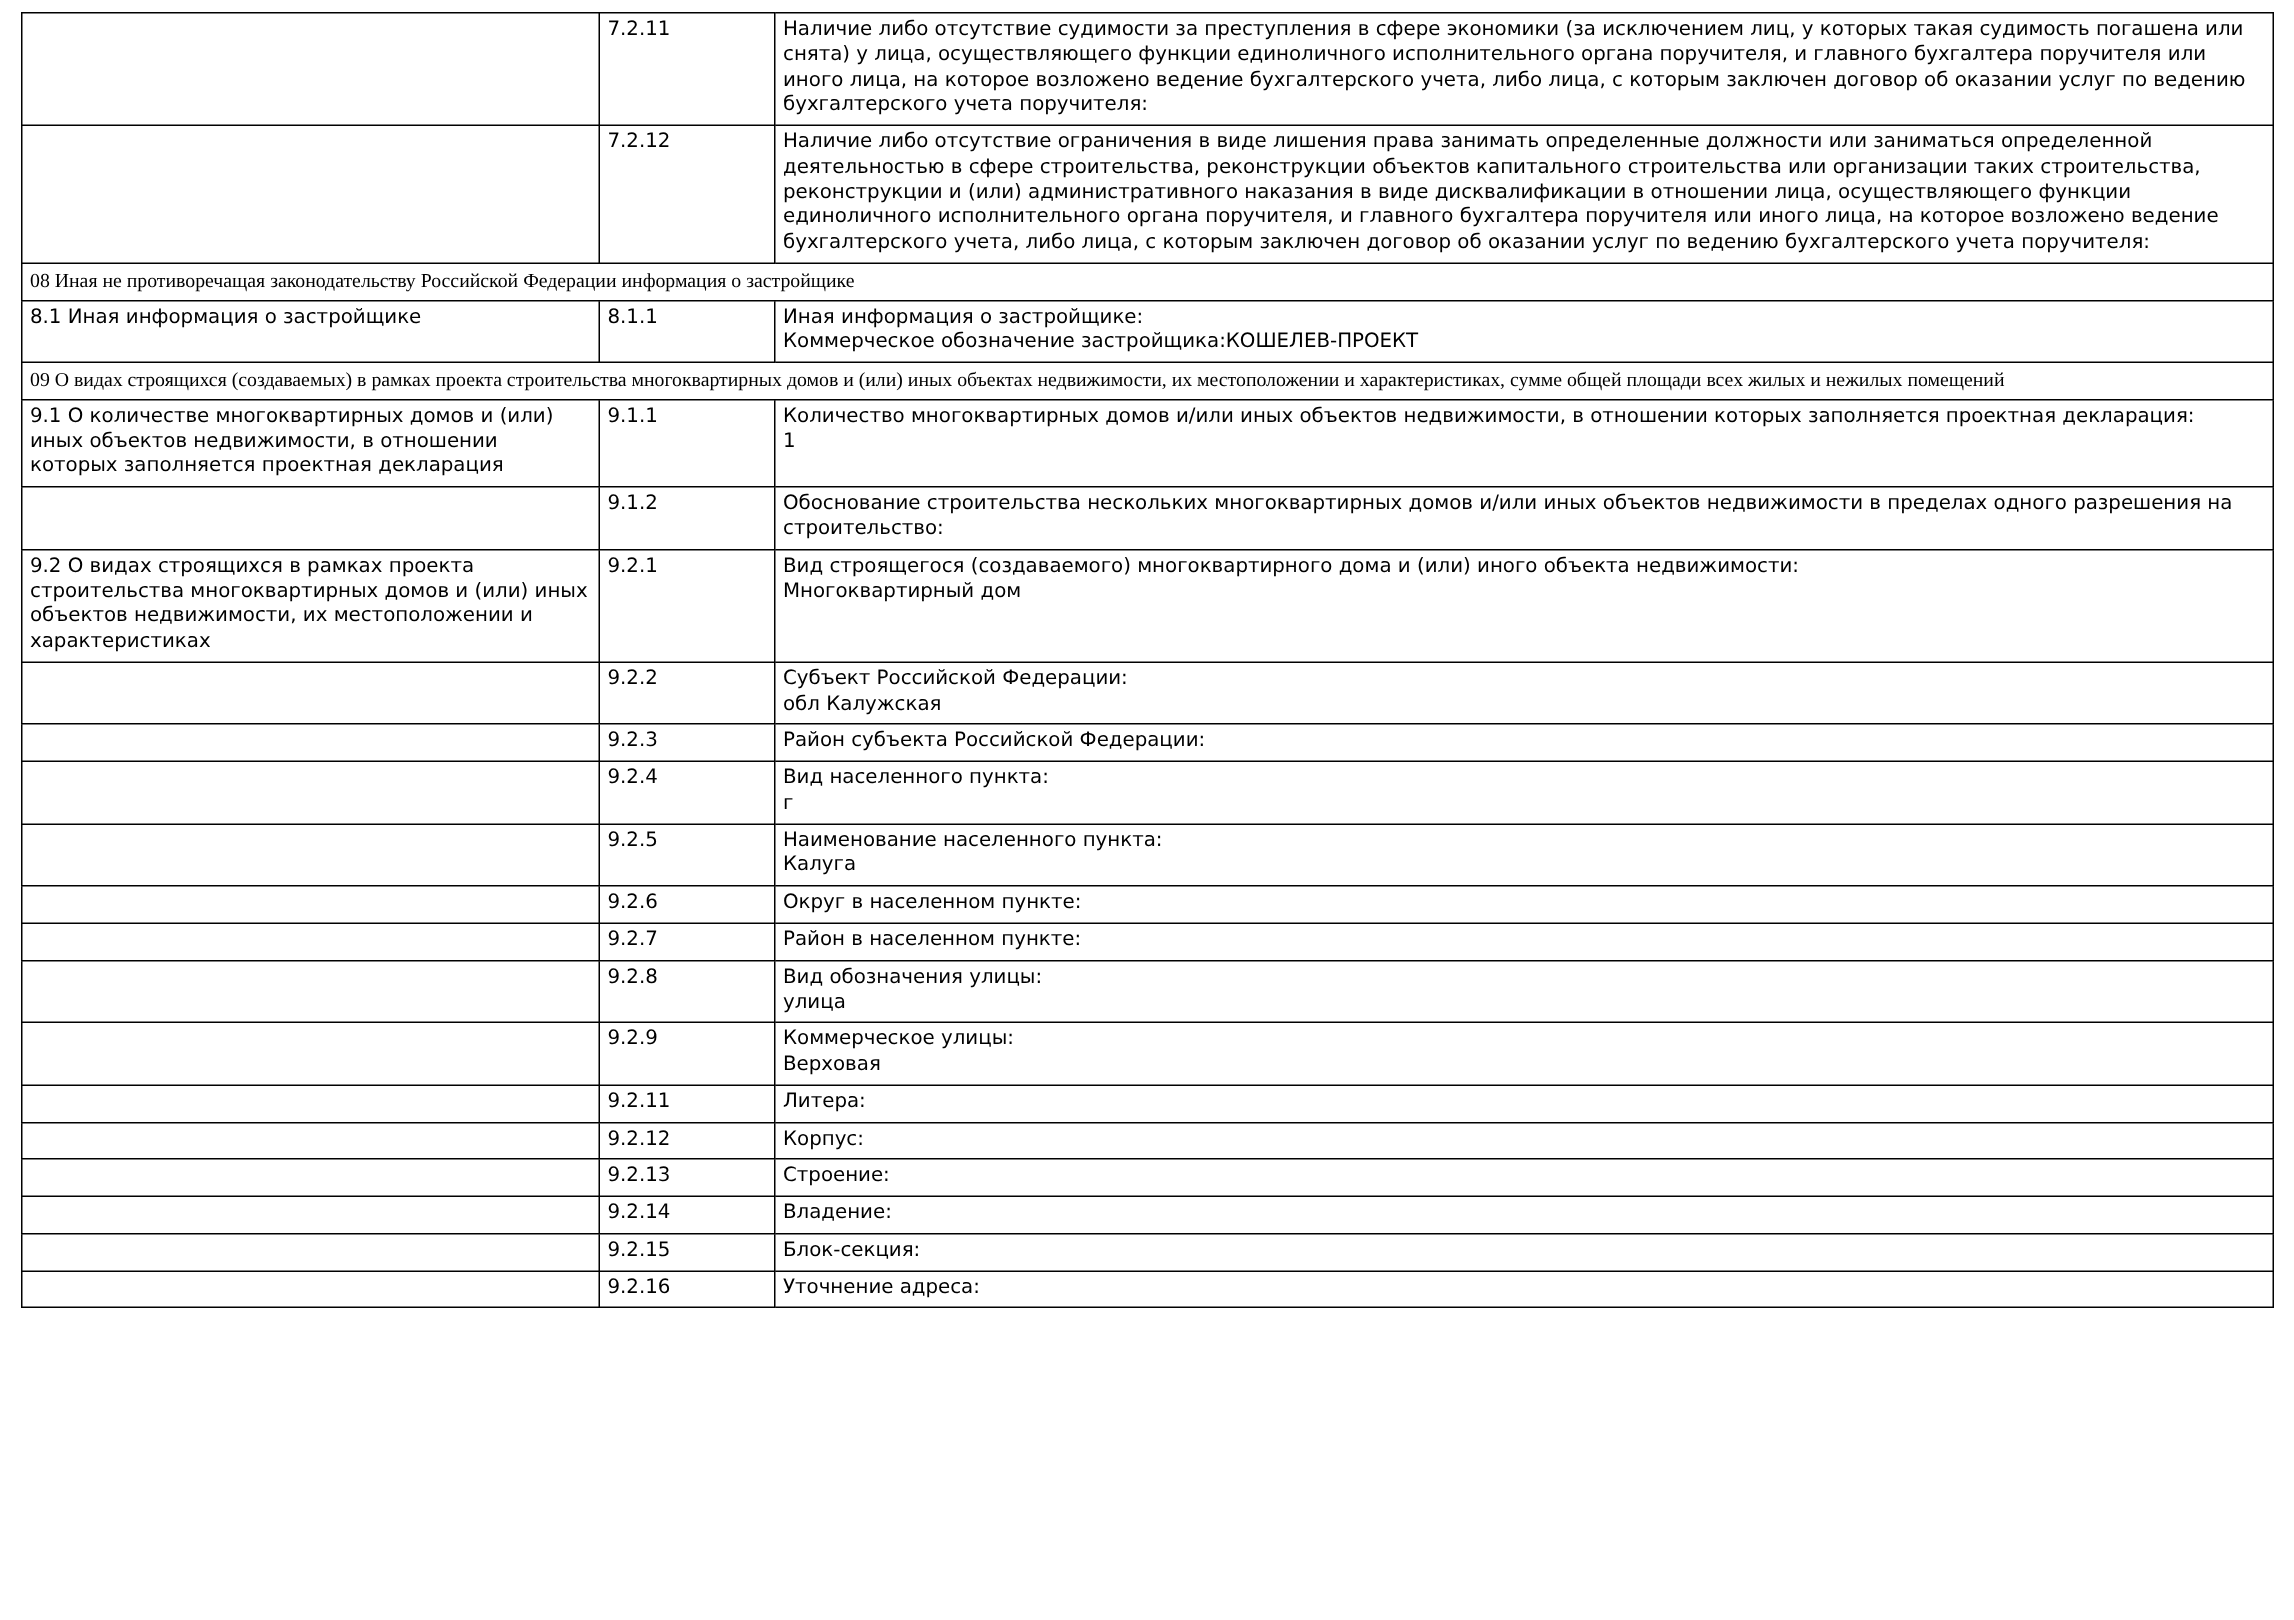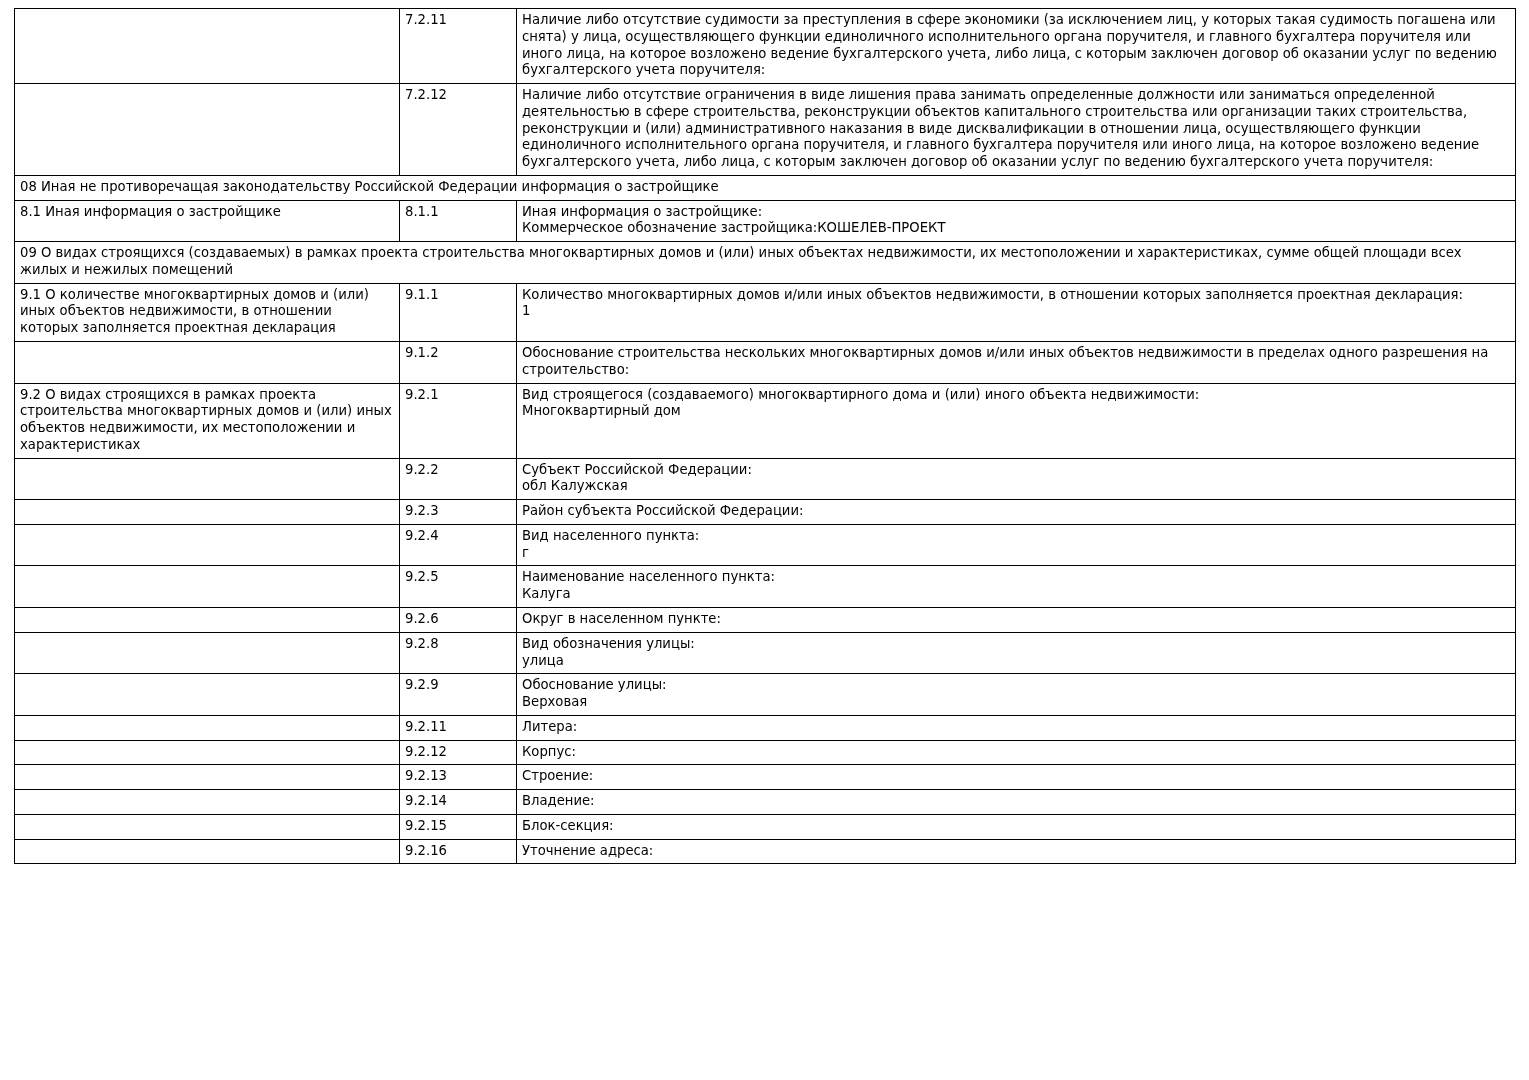--- a/index.html
+++ b/index.html
@@ -28,20 +28,21 @@
     vertical-align: top;
     padding: 3px 5px 4px 5px;
     line-height: 1.27;
   }
   td.c1 { width: 374px; }
   td.c2 { width: 106px; }
   td.c3 { width: auto; }
   td.mid { vertical-align: middle; }
   .section-row td {
     padding: 3px 5px 4px 6px;
+    font-family: Liberation Serif, serif;
   }
   .val { font-weight: normal; }
 </style>
 </head>
 <body>
 
 <div class="page">
   <table class="decl">
     <tbody>
 
@@ -145,35 +146,43 @@
 
       <tr>
         <td class="c1"></td>
         <td class="c2">9.2.6</td>
         <td class="c3">
           <div>Округ в населенном пункте:</div>
           <div class="val"></div>
         </td>
       </tr>
 
+      <tr>
+        <td class="c1"></td>
+        <td class="c2">9.2.7</td>
+        <td class="c3">
+          <div>Район в населенном пункте:</div>
+          <div class="val"></div>
+        </td>
+      </tr>
 
       <tr>
         <td class="c1"></td>
         <td class="c2 mid">9.2.8</td>
         <td class="c3">
           <div>Вид обозначения улицы:</div>
           <div class="val">улица</div>
         </td>
       </tr>
 
       <tr>
         <td class="c1"></td>
         <td class="c2 mid">9.2.9</td>
         <td class="c3">
-          <div>Обоснование улицы:</div>
+          <div>Коммерческое улицы:</div>
           <div class="val">Верховая</div>
         </td>
       </tr>
 
 
       <tr>
         <td class="c1"></td>
         <td class="c2">9.2.11</td>
         <td class="c3">
           <div>Литера:</div>

